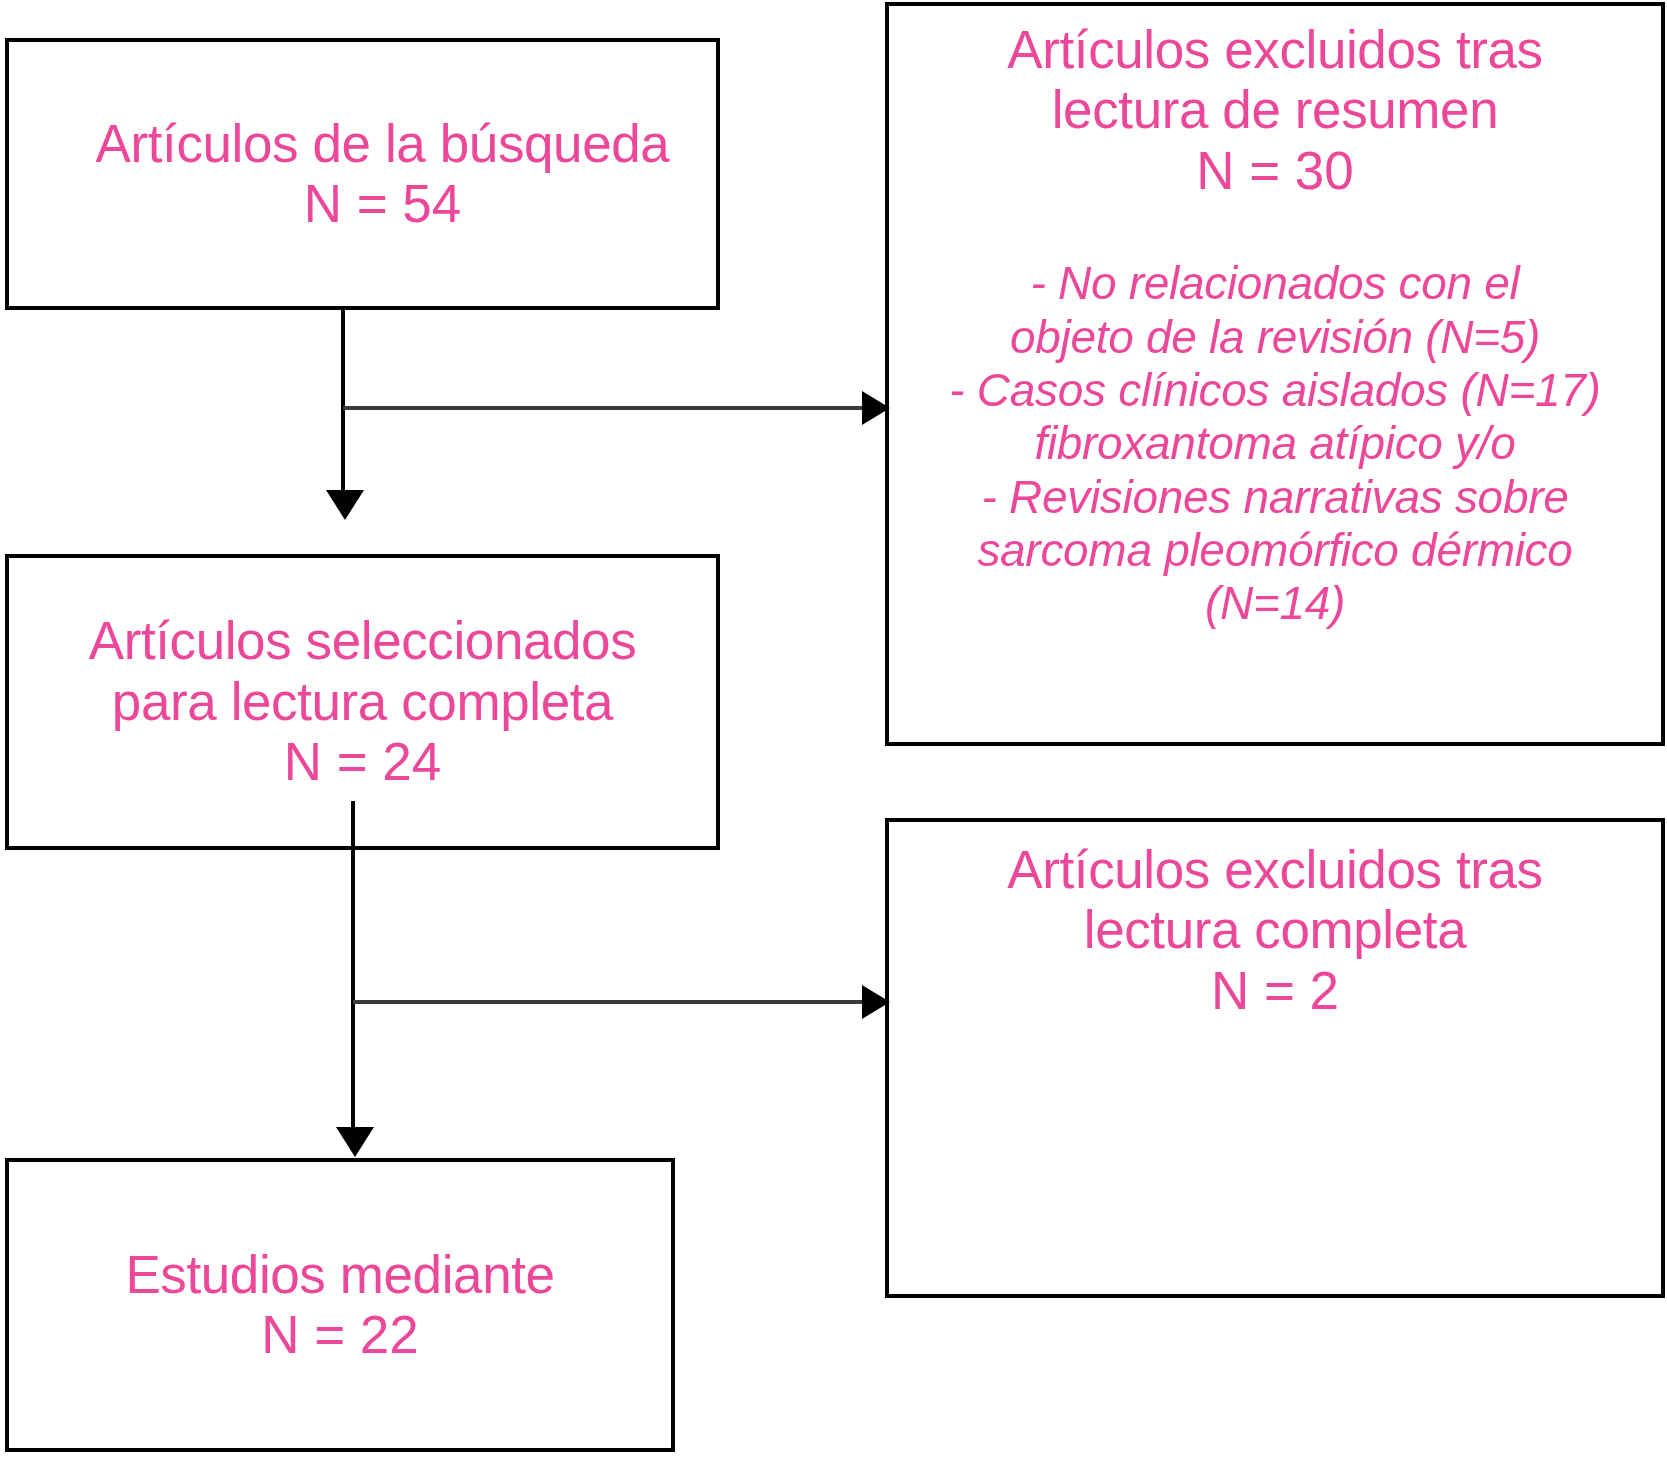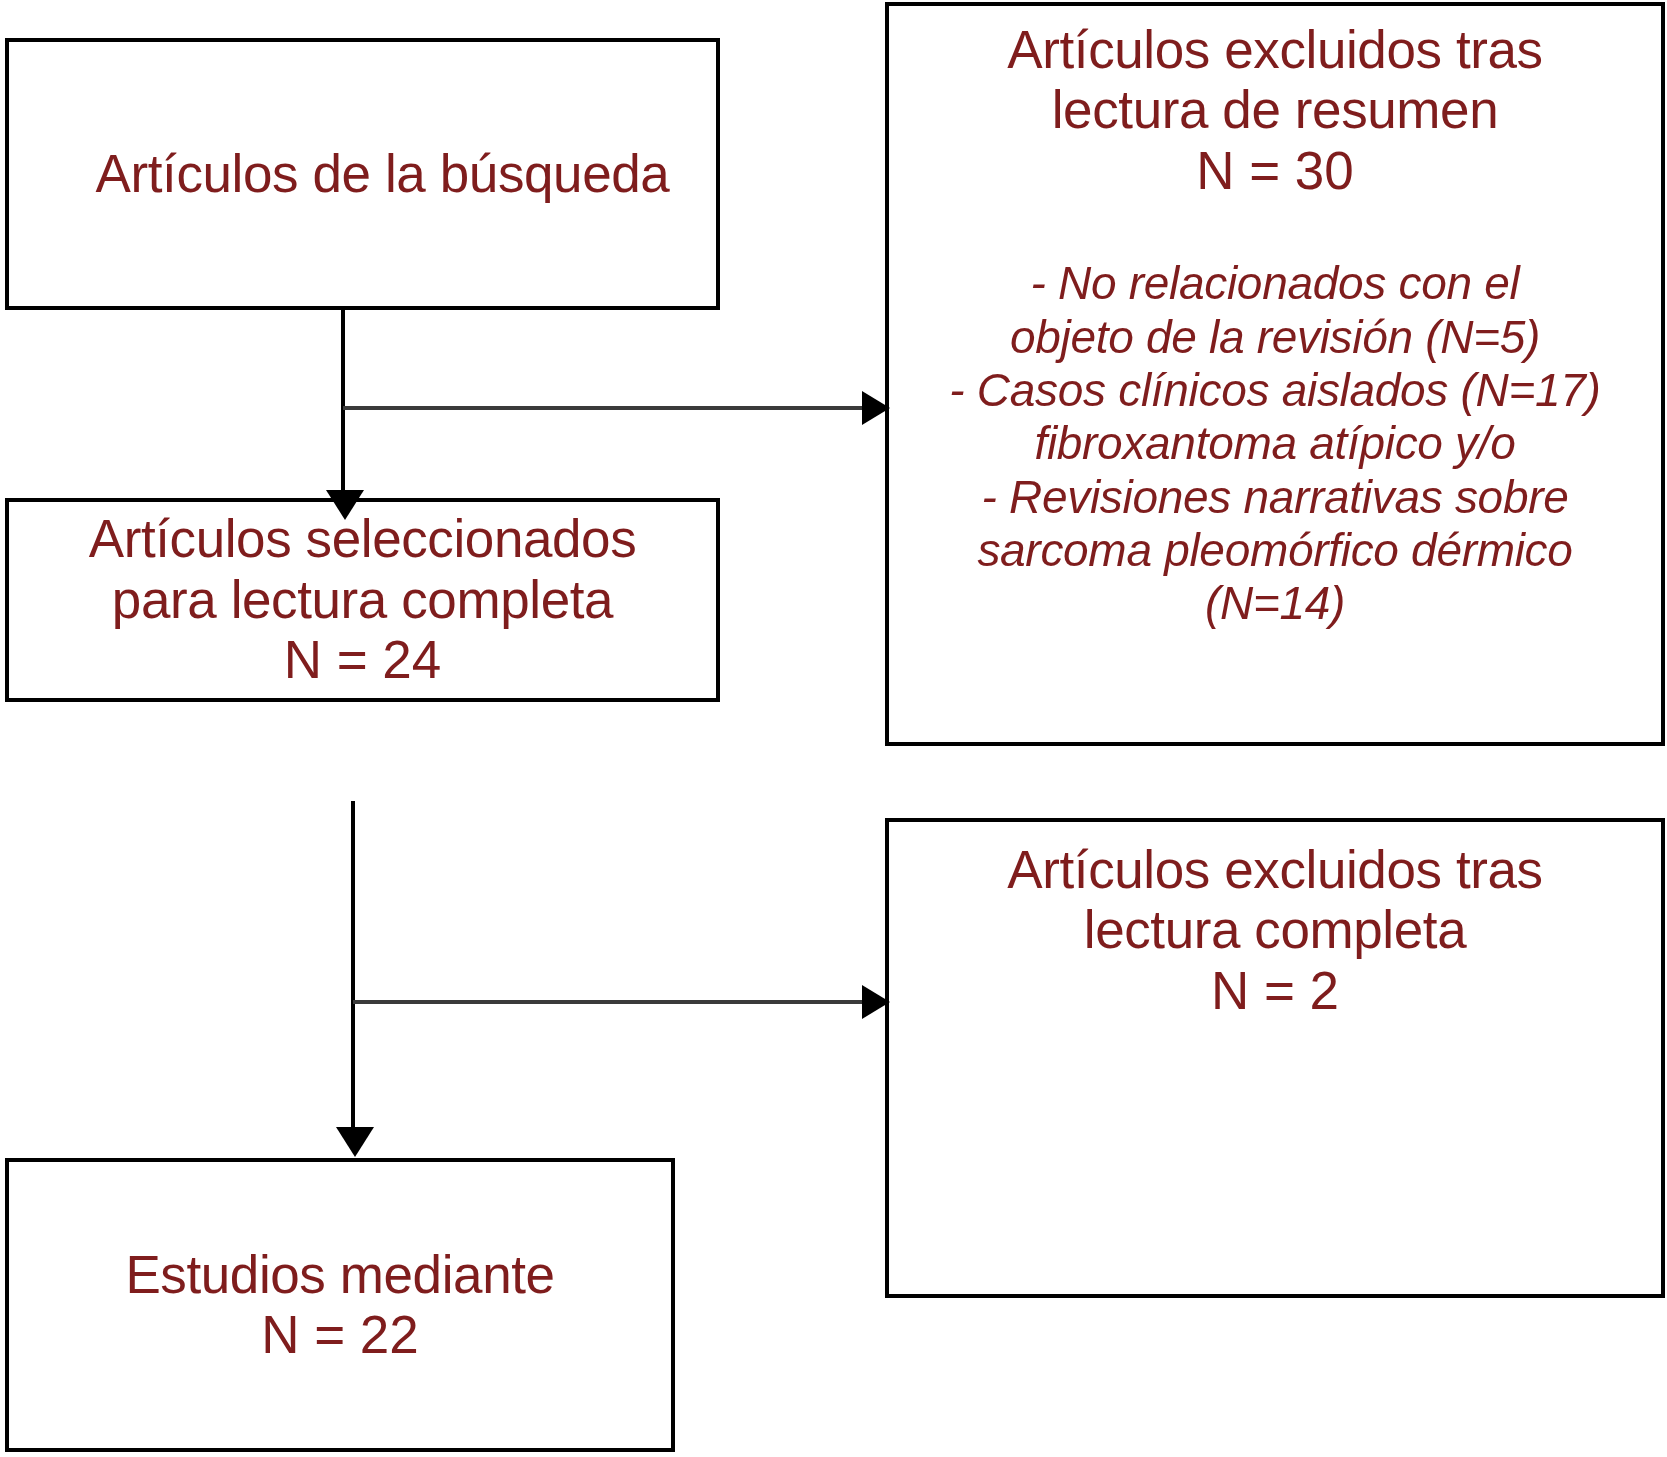--- a/index.html
+++ b/index.html
@@ -20,21 +20,21 @@
   .node {
     position: absolute;
     box-sizing: border-box;
     border: 4px solid #000000;
     background: #ffffff;
     display: flex;
     flex-direction: column;
     align-items: center;
     justify-content: center;
     text-align: center;
-    color: #7f1d1d;
+    color: #ec4899;
   }
 
   .node-line {
     display: block;
     width: 100%;
     text-align: center;
     white-space: nowrap;
   }
 
   .node-block {
@@ -43,21 +43,21 @@
     align-items: center;
     justify-content: center;
     width: 100%;
   }
 
   
   #node-search {
     left: 5px;  top: 38px;  width: 715px;  height: 272px; padding-left: 40px;
   }
   #node-selected {
-    left: 5px;  top: 498px; width: 715px;  height: 204px; justify-content: center;
+    left: 5px;  top: 554px; width: 715px;  height: 296px; justify-content: center;
   }
   #node-included {
     left: 5px;  top: 1158px; width: 670px; height: 294px;
   }
   #node-excluded-abstract {
     left: 885px; top: 2px;  width: 780px;  height: 744px;
     justify-content: flex-start;
     padding-top: 14px;
   }
   #node-excluded-full {
@@ -126,20 +126,21 @@
   #branch-2 { left: 353px; top: 1000px; width: 532px; }
   #bhead-2  { left: 862px; top: 985px; }
 </style>
 </head>
 <body>
 
 <div id="canvas">
 
   <div class="node" id="node-search">
     <span class="node-line t-heading">Artículos de la búsqueda</span>
+    <span class="node-line t-count">N = 54</span>
   </div>
 
   <div class="node" id="node-selected">
     <span class="node-line t-heading">Artículos seleccionados</span>
     <span class="node-line t-heading">para lectura completa</span>
     <span class="node-line t-count">N = 24</span>
   </div>
 
   <div class="node" id="node-included">
     <span class="node-line t-heading">Estudios mediante</span>

